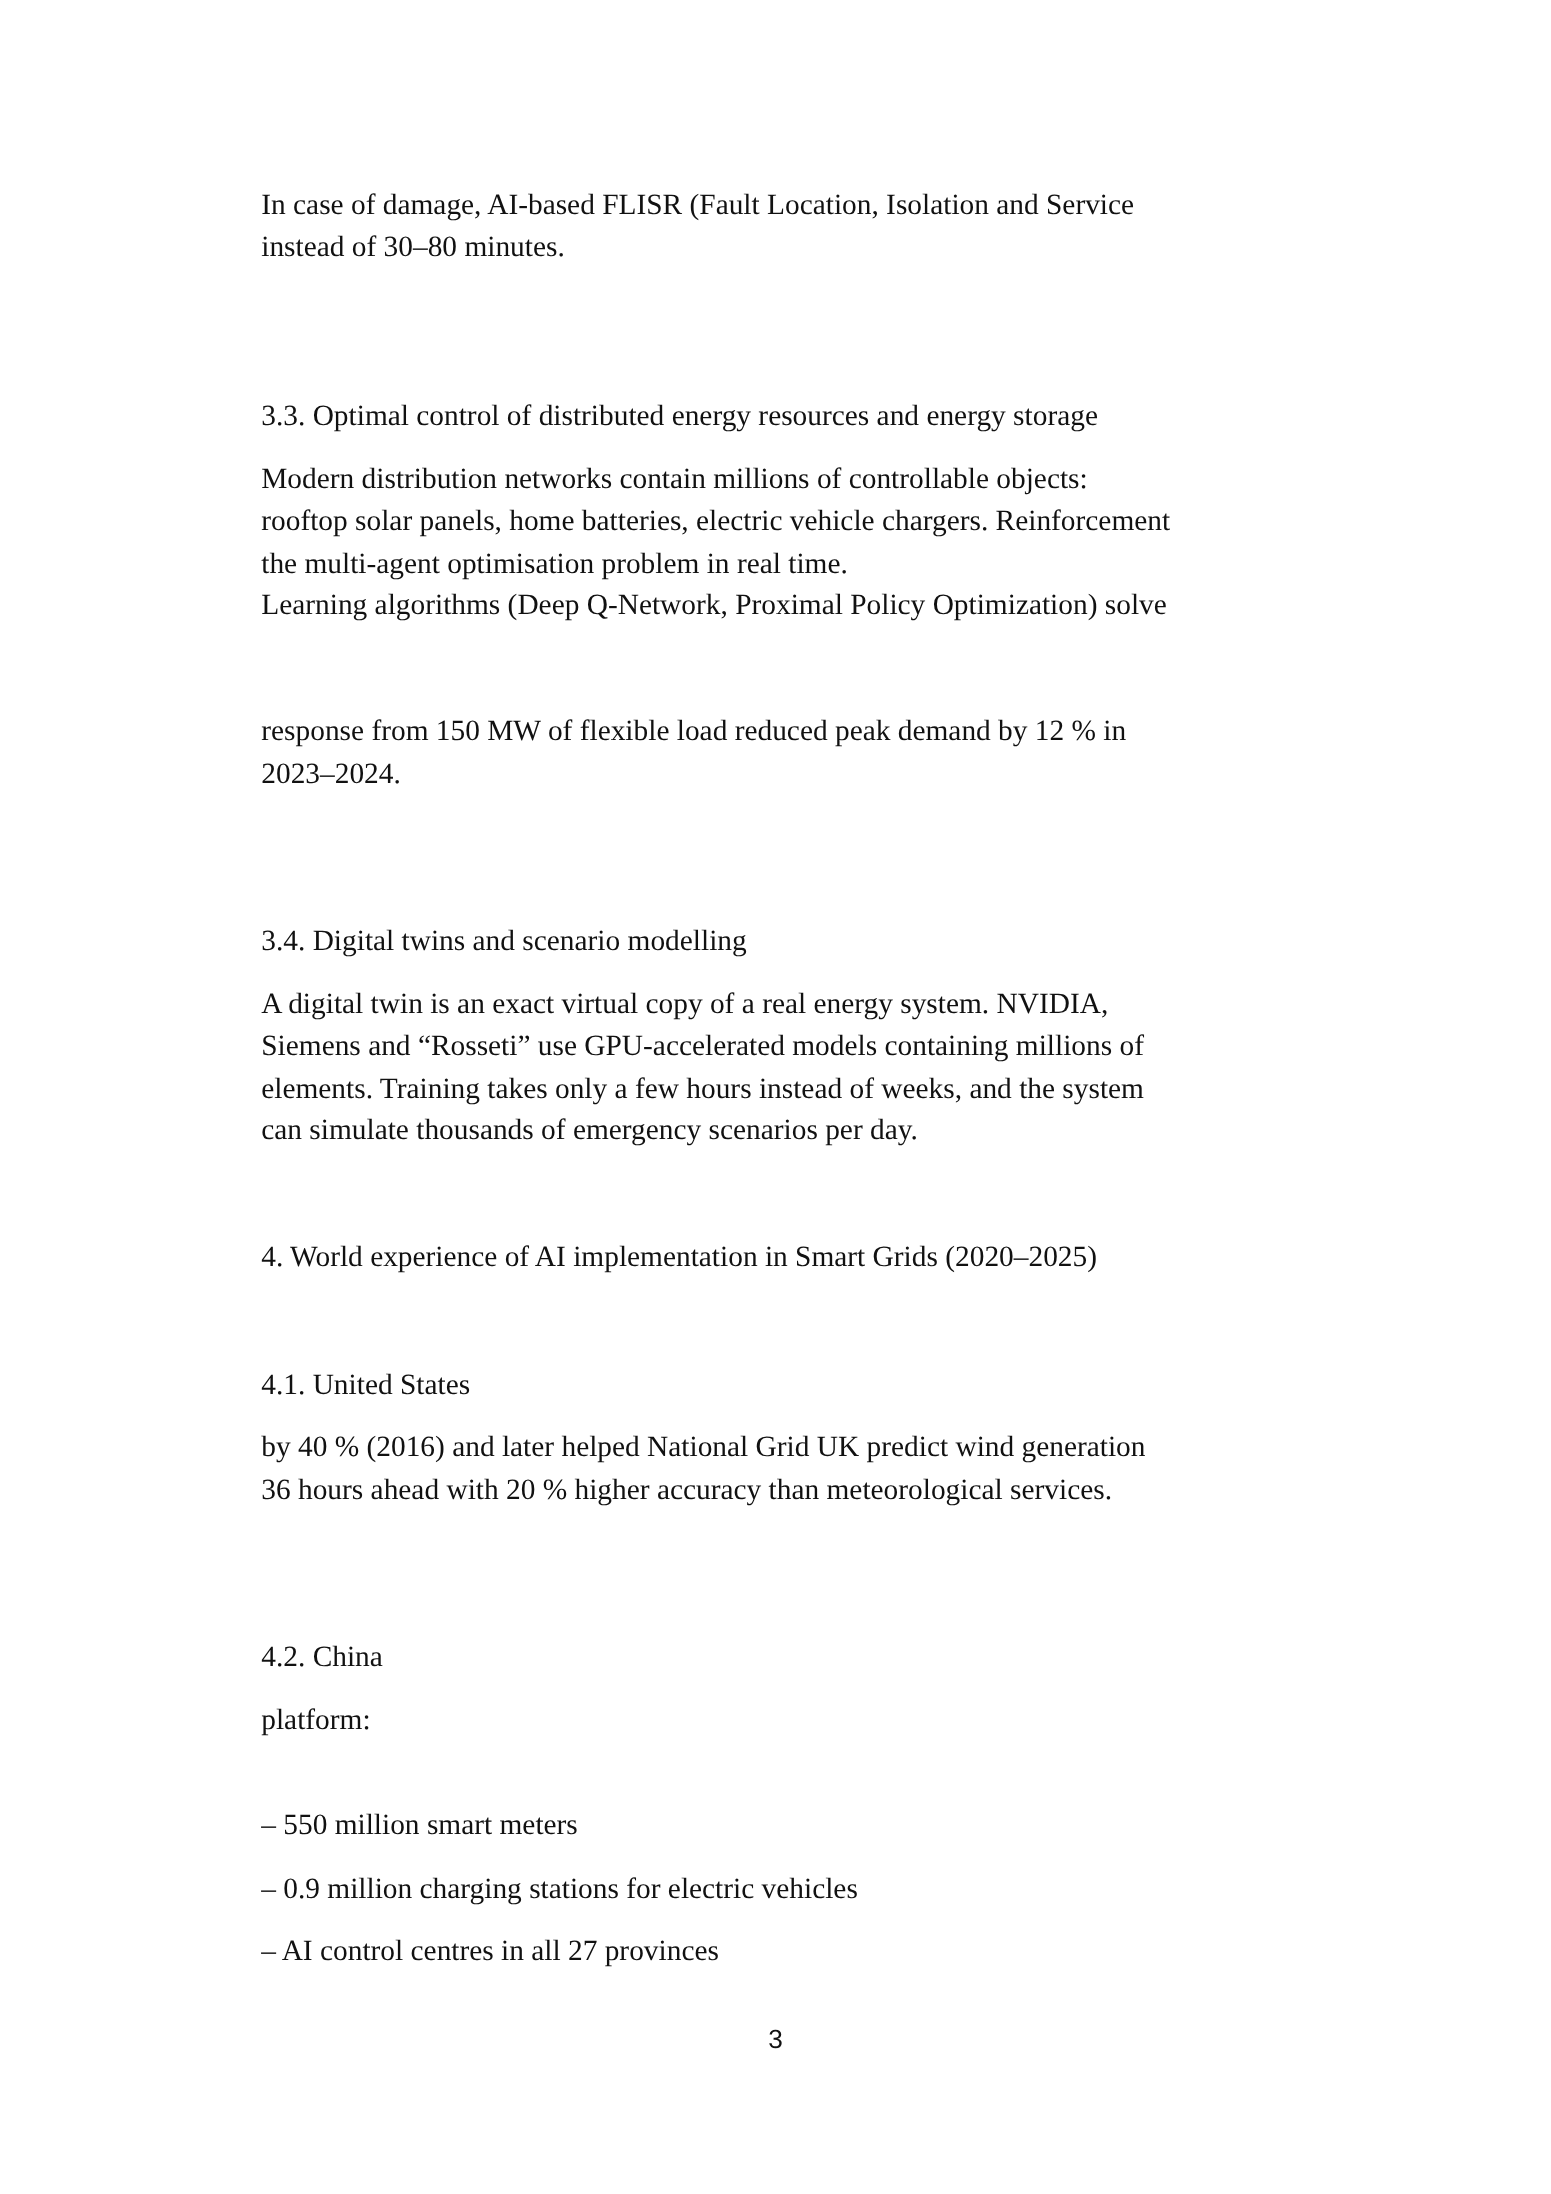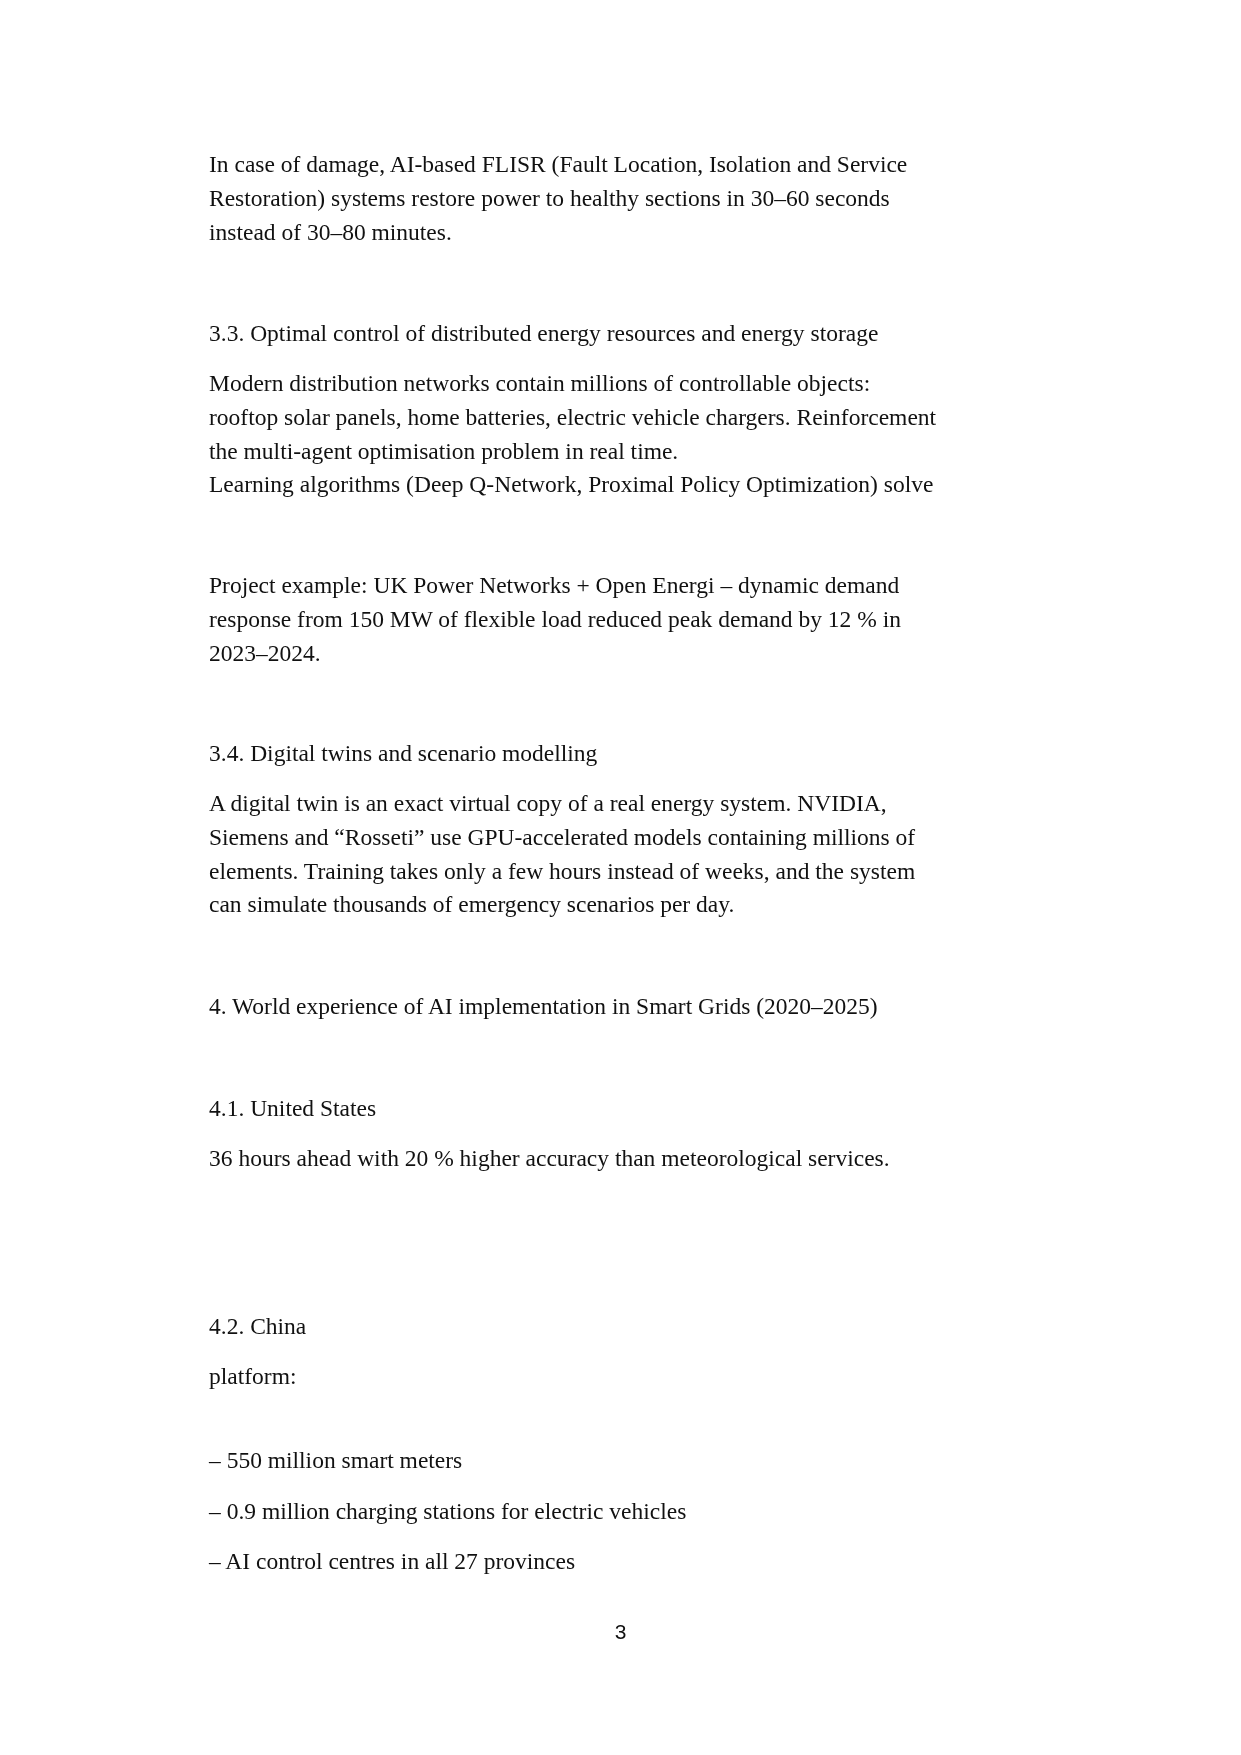--- a/index.html
+++ b/index.html
@@ -25,37 +25,35 @@
     color: #111;
   }
 </style>
 </head>
 <body>
 
 <div class="page">
 
   <div class="t" style="top:148px">
     <div>In case of damage, AI-based FLISR (Fault Location, Isolation and Service</div>
-    <div>Restoration) systems restore power to healthy sections in 30–60 seconds</div>
     <div>instead of 30–80 minutes.</div>
   </div>
 
   <div class="t" style="top:317px">
     <div>3.3. Optimal control of distributed energy resources and energy storage</div>
   </div>
 
   <div class="t" style="top:367px">
     <div>Modern distribution networks contain millions of controllable objects:</div>
     <div>rooftop solar panels, home batteries, electric vehicle chargers. Reinforcement</div>
     <div>the multi-agent optimisation problem in real time.</div>
     <div>Learning algorithms (Deep Q-Network, Proximal Policy Optimization) solve</div>
   </div>
 
   <div class="t" style="top:569px">
-    <div>Project example: UK Power Networks + Open Energi – dynamic demand</div>
     <div>response from 150 MW of flexible load reduced peak demand by 12 % in</div>
     <div>2023–2024.</div>
   </div>
 
   <div class="t" style="top:737px">
     <div>3.4. Digital twins and scenario modelling</div>
   </div>
 
   <div class="t" style="top:787px">
     <div>A digital twin is an exact virtual copy of a real energy system. NVIDIA,</div>
@@ -66,20 +64,21 @@
 
   <div class="t" style="top:990px">
     <div>4. World experience of AI implementation in Smart Grids (2020–2025)</div>
   </div>
 
   <div class="t" style="top:1092px">
     <div>4.1. United States</div>
   </div>
 
   <div class="t" style="top:1142px">
+    <div>by 40 % (2016) and later helped National Grid UK predict wind generation</div>
     <div>36 hours ahead with 20 % higher accuracy than meteorological services.</div>
   </div>
 
   <div class="t" style="top:1310px">
     <div>4.2. China</div>
   </div>
 
   <div class="t" style="top:1360px">
     <div>platform:</div>
   </div>

